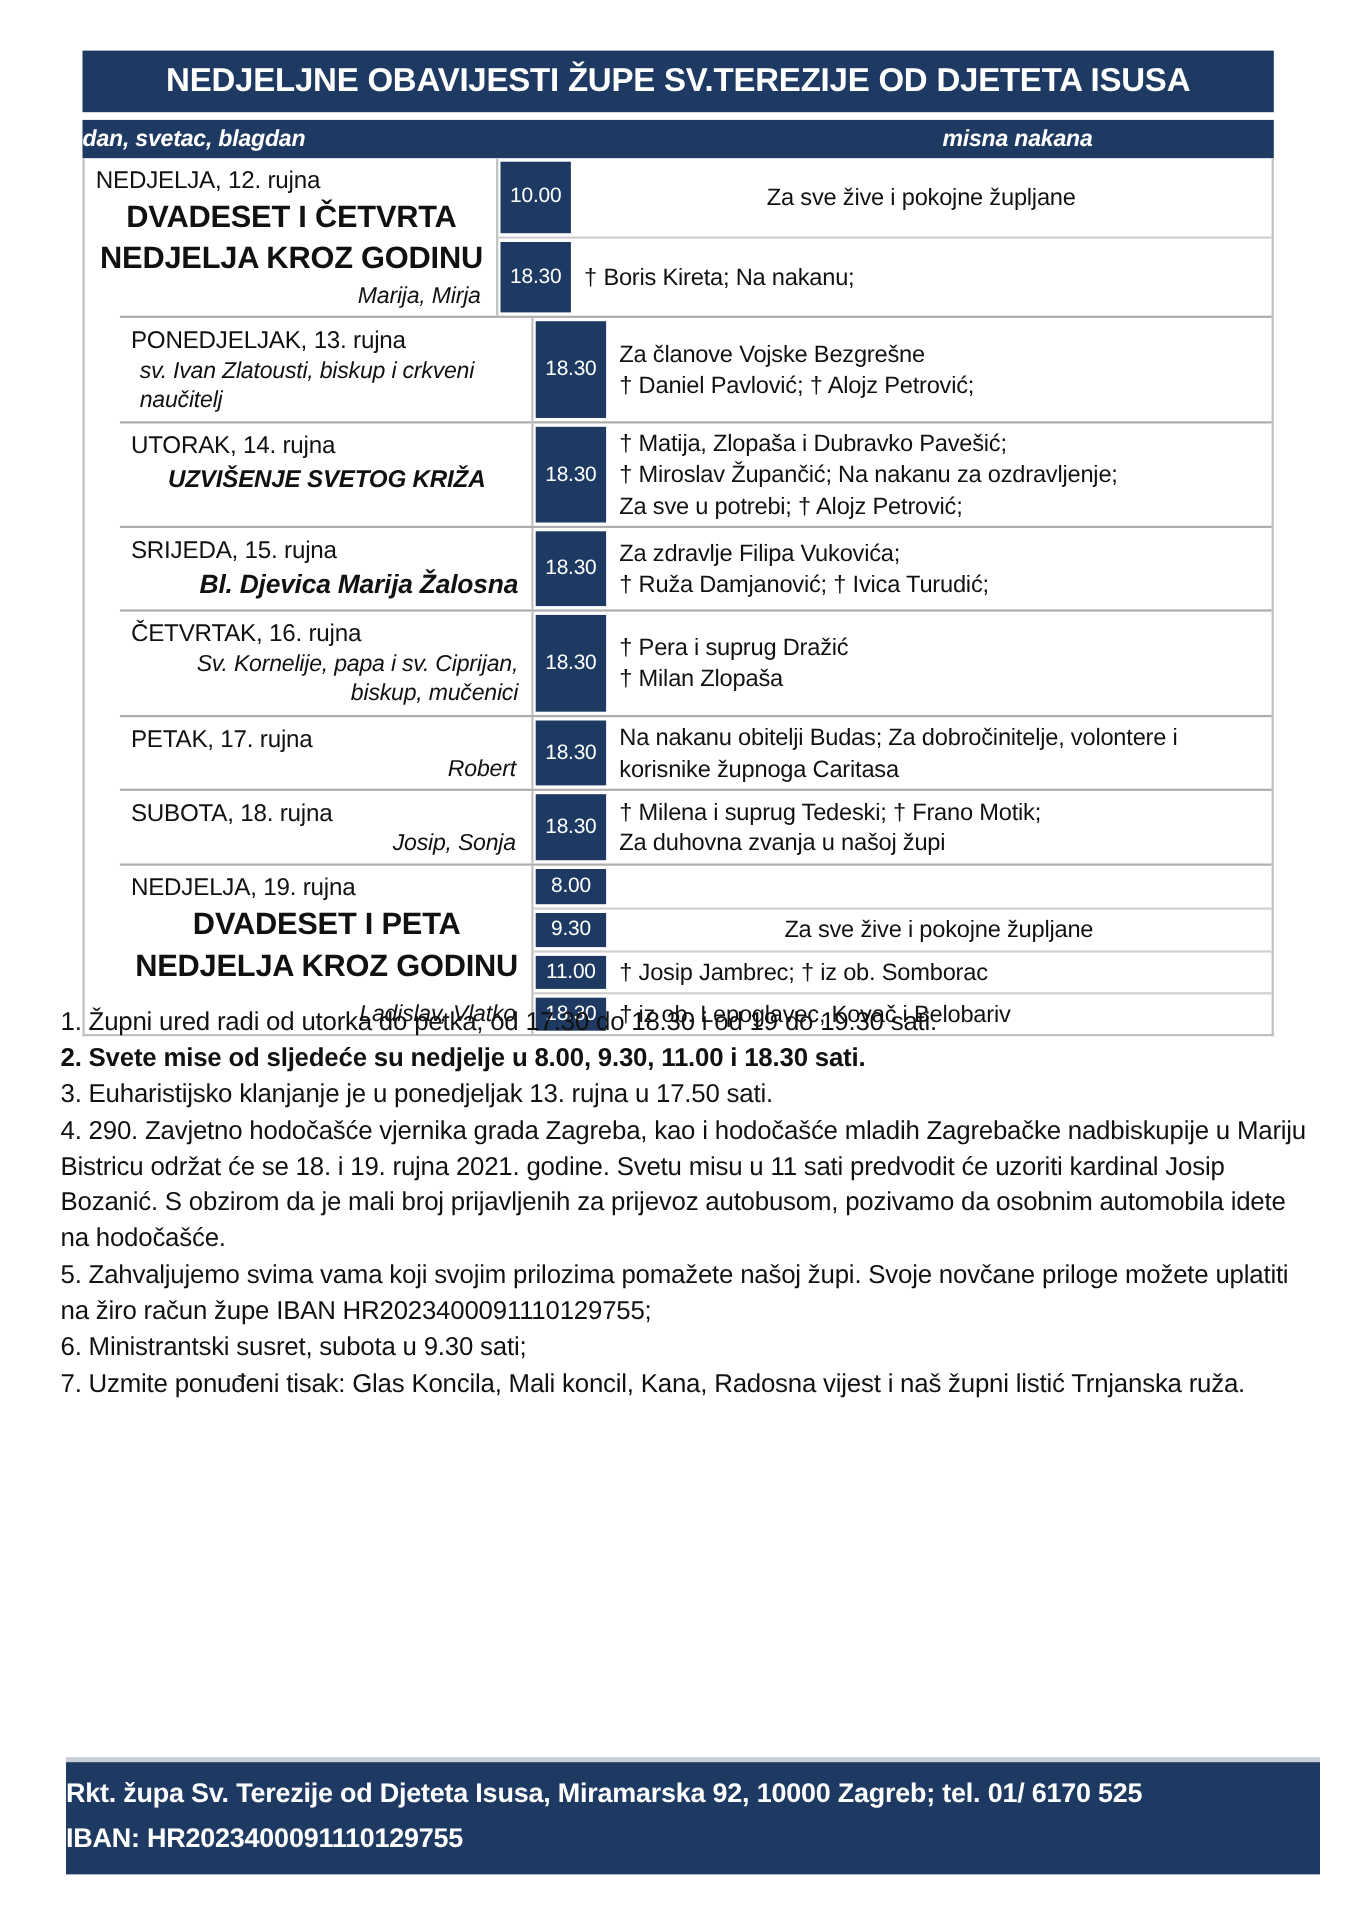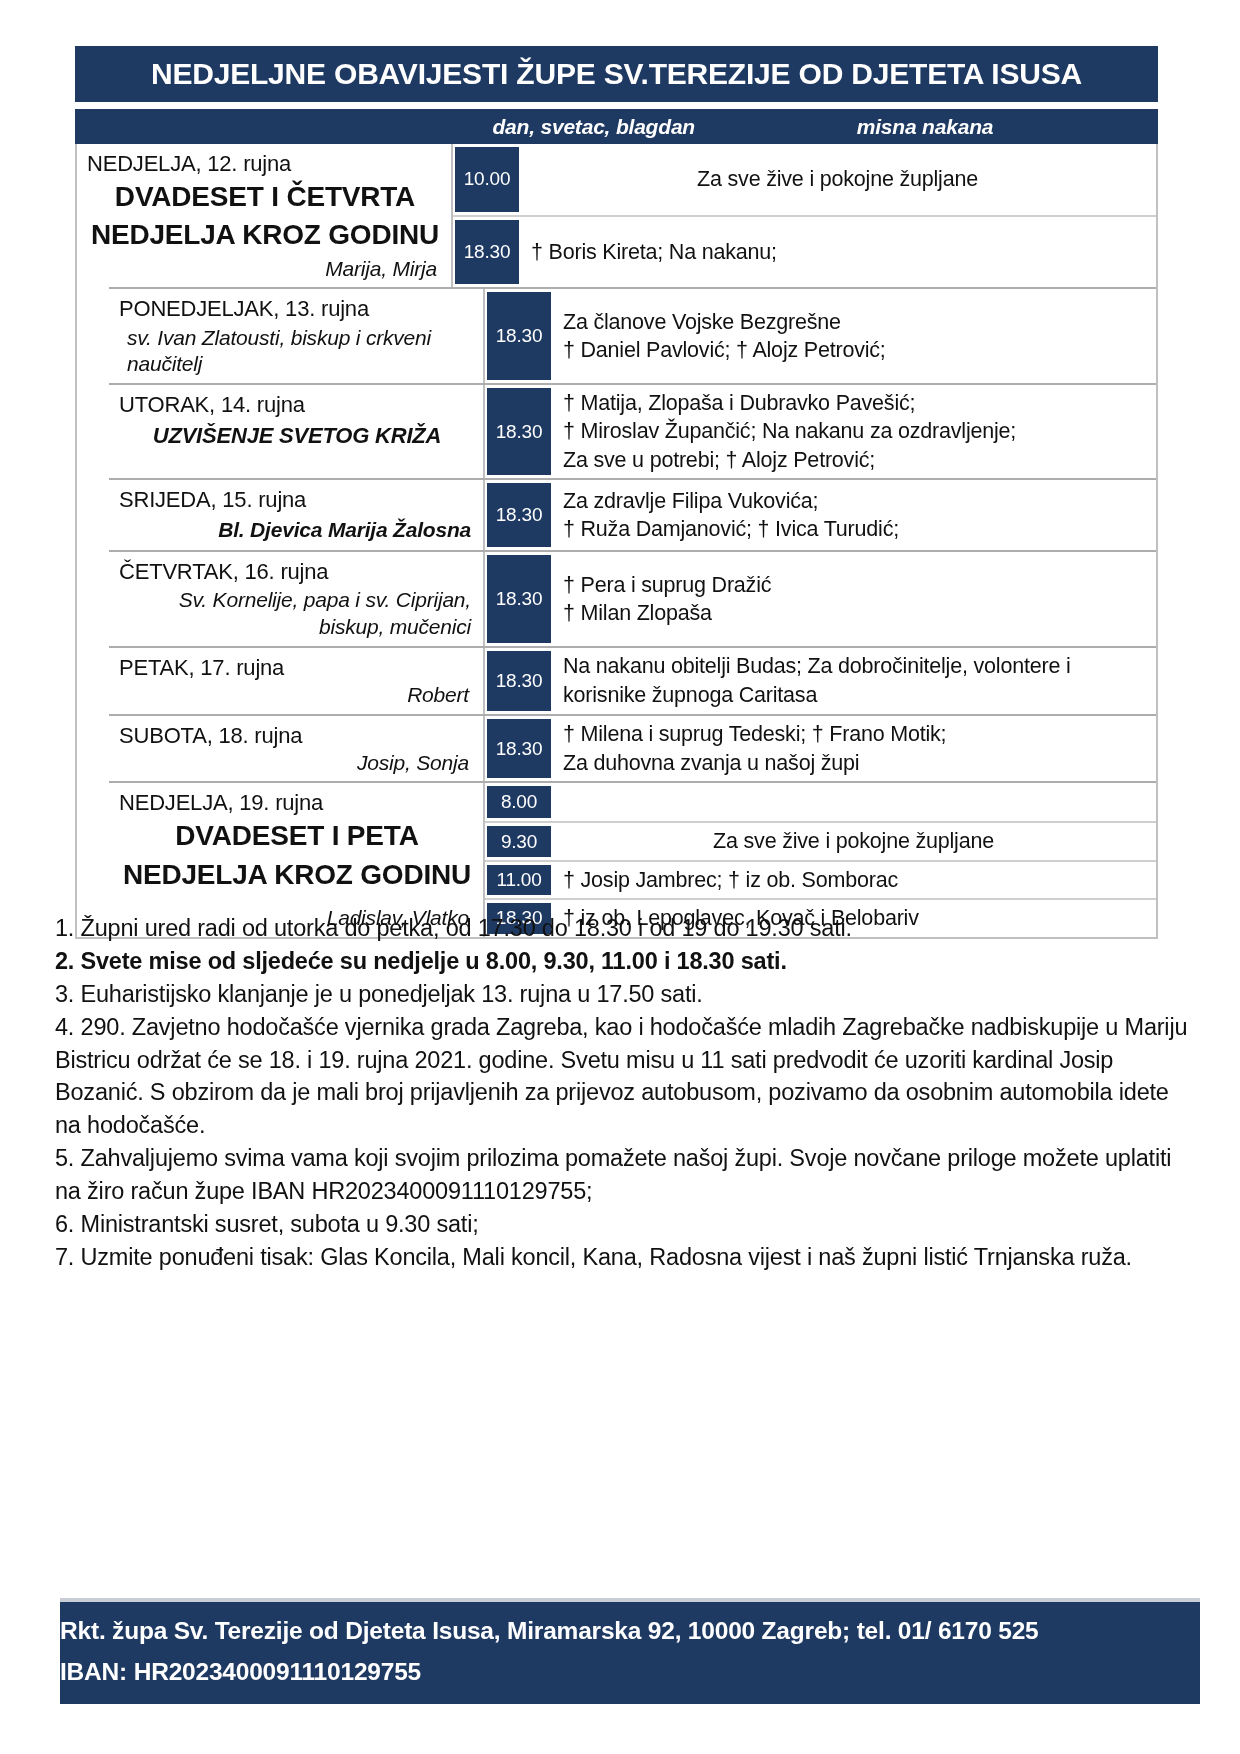--- a/index.html
+++ b/index.html
@@ -19,33 +19,33 @@
   
   .bulletin{position:absolute;left:75px;top:46px;width:1083px;}
   .title-bar{
     background:var(--navy);color:#fff;height:56px;line-height:56px;
     text-align:center;font-weight:bold;font-size:30px;white-space:nowrap;
   }
   .col-header{
     margin-top:7px;background:var(--navy);color:#fff;height:35px;
     display:flex;align-items:center;font-weight:bold;font-style:italic;font-size:21px;
   }
-  .ch-left{width:620px;text-align:right;}
+  .ch-left{width:620px;text-align:left;}
   .ch-right{width:460px;text-align:center;}
   .tbody{border:2px solid var(--border);border-top:none;background:#fff;}
   .day-row{display:flex;}
   .day-row + .day-row{border-top:2px solid #adadad;margin-left:32px;}
   .day-cell{width:376px;border-right:2px solid var(--border);padding:4px 4px 4px 6px;
     display:flex;flex-direction:column;}
   .dl{line-height:1.25;}
   .dl-date{font-size:22px;padding:2px 0 0 4px;}
   .dl-bold-center{font-weight:bold;text-align:center;font-size:28px;line-height:1.38;}
   .dl-italic-left{font-style:italic;font-size:21px;padding:2px 0 2px 12px;}
   .dl-bolditalic-center{font-weight:bold;font-style:italic;text-align:center;font-size:22px;padding:3px 0;}
-  .dl-bolditalic-right{font-weight:bold;font-style:italic;text-align:right;font-size:21px;padding:3px 8px 3px 0;}
+  .dl-bolditalic-right{font-weight:bold;font-style:italic;text-align:right;font-size:24px;padding:3px 8px 3px 0;}
   .dl-italic-right{font-style:italic;text-align:right;font-size:21px;padding:2px 8px 2px 30px;}
   .dl-names{font-style:italic;text-align:right;font-size:21px;padding:1px 10px 1px 0;margin-top:auto;}
   .mass-col{flex:1;display:flex;flex-direction:column;}
   .mass-row{flex:1;display:flex;align-items:center;min-height:38px;}
   .mass-row + .mass-row{border-top:2px solid #cfcfcf;}
   .time-cell{
     flex:none;width:64px;align-self:stretch;margin:3px 0 3px 2px;
     background:var(--navy);color:#fff;font-size:19px;
     display:flex;align-items:center;justify-content:center;
   }

